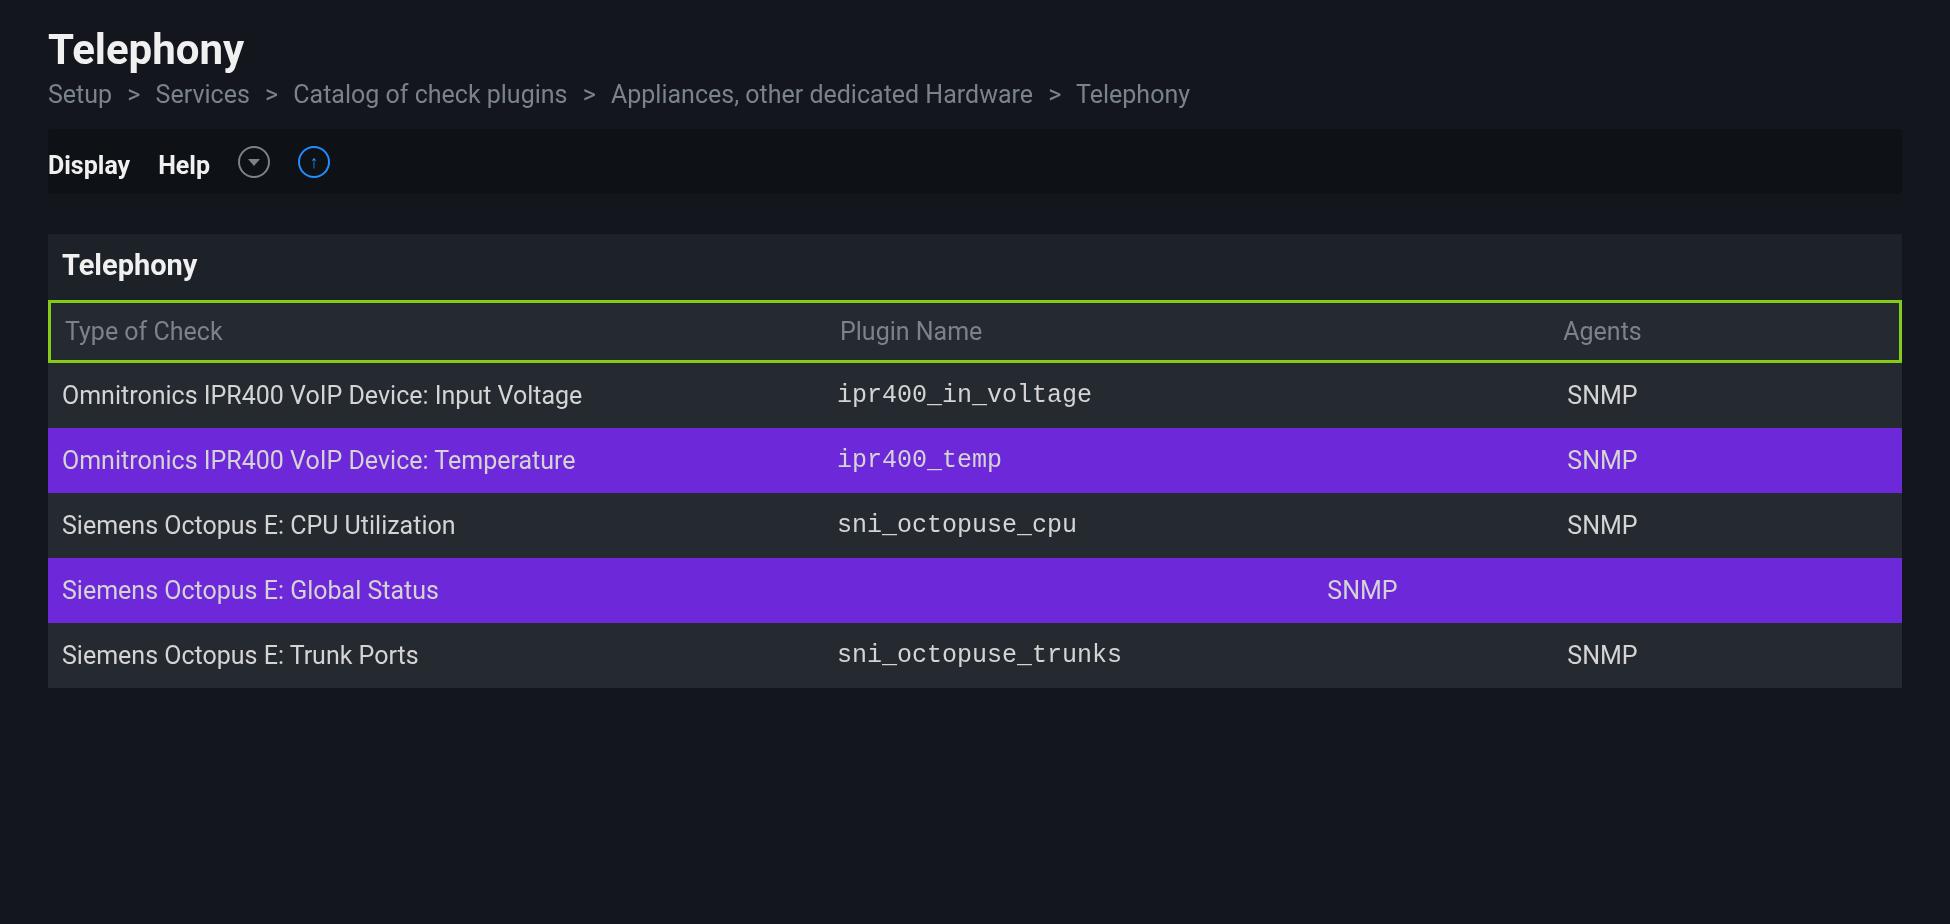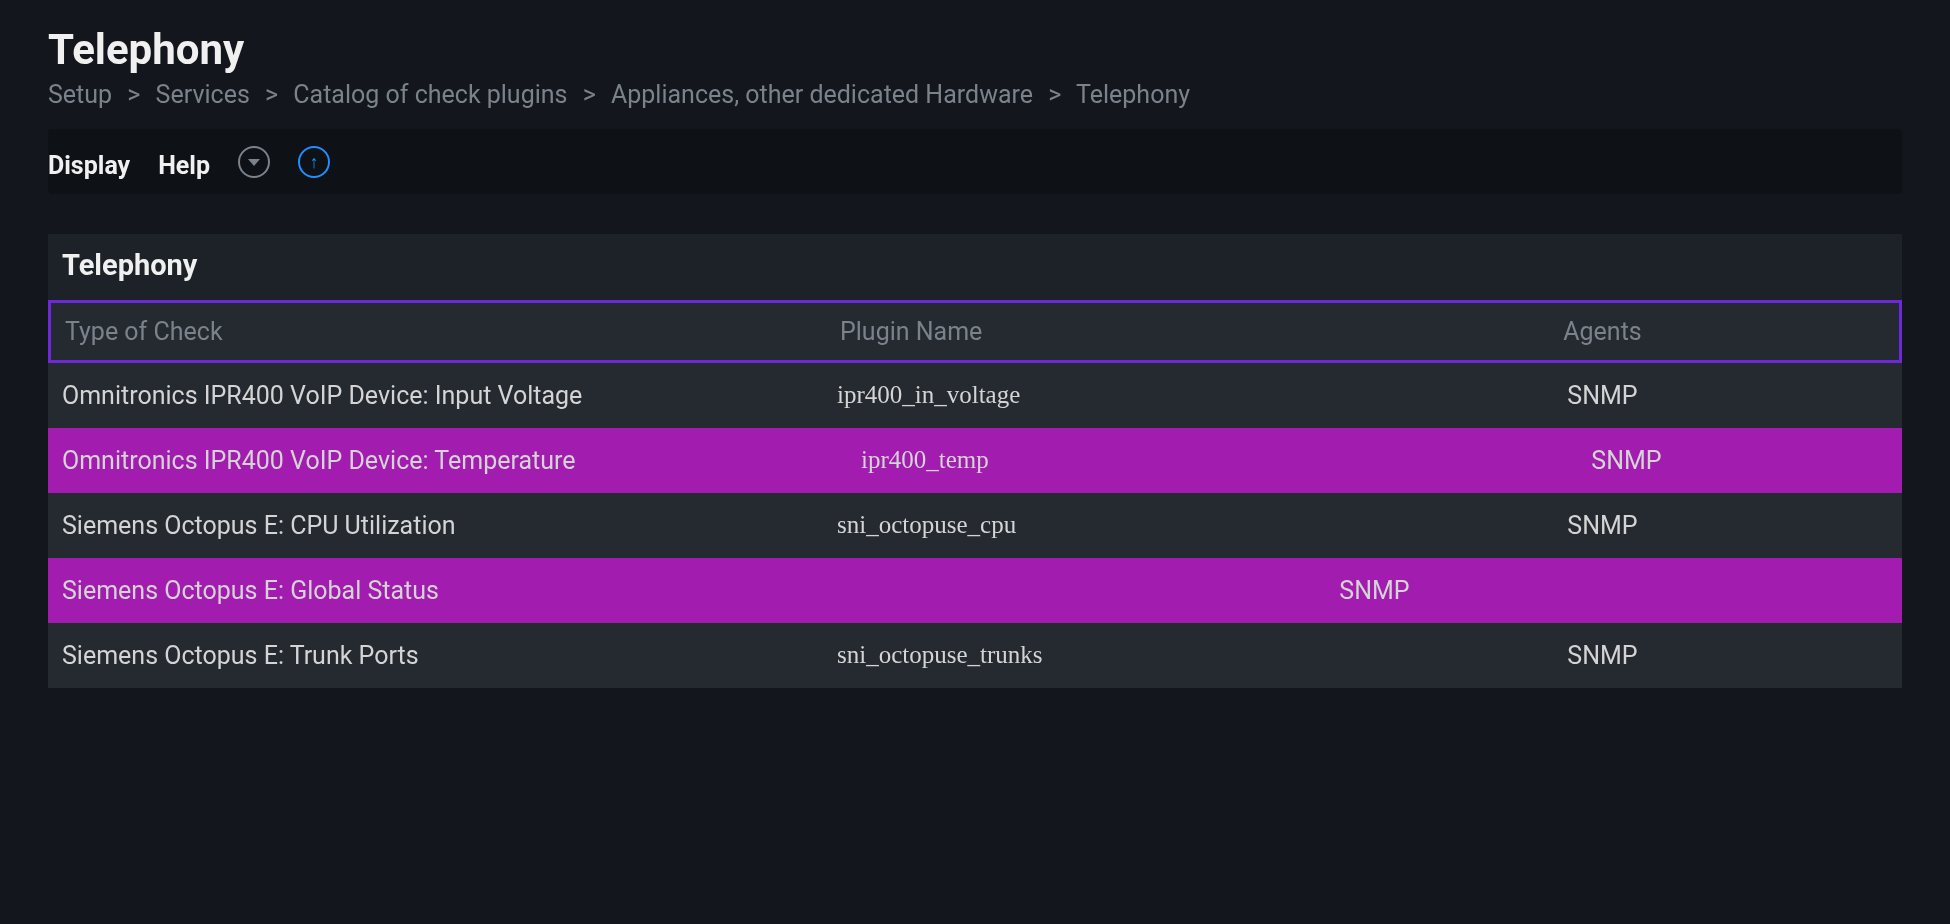--- a/index.html
+++ b/index.html
@@ -70,35 +70,35 @@
     .panel-title {
       font-size: 29px;
       font-weight: 700;
       color: #f0f0f0;
       padding: 14px 14px 18px 14px;
     }
     .table { width: 100%; }
     .thead-row {
       display: flex;
       background: #252a31;
-      border: 3px solid #6d28d9;
+      border: 3px solid #84cc16;
       padding: 14px 14px;
       font-size: 25px;
       color: #7a828c;
     }
     .tbody-row {
       display: flex;
       padding: 18px 14px;
       font-size: 25px;
       color: #d4d4d4;
     }
     .tbody-row.even { background: #252a31; }
-    .tbody-row.odd { background: #a21caf; gap: 24px; }
+    .tbody-row.odd { background: #6d28d9; }
     .col-type { flex: 0 0 775px; }
-    .col-plugin { flex: 0 0 480px; font-family: Liberation Serif, serif; }
+    .col-plugin { flex: 0 0 480px; font-family: Liberation Mono, monospace; }
     .col-agents { flex: 1; text-align: center; }
     .thead-row .col-plugin { font-family: inherit; }
   </style>
 </head>
 <body>
 
 <h1 class="page-title">Telephony</h1>
 
 <div class="breadcrumb">
   <span class="breadcrumb-item">Setup</span>

